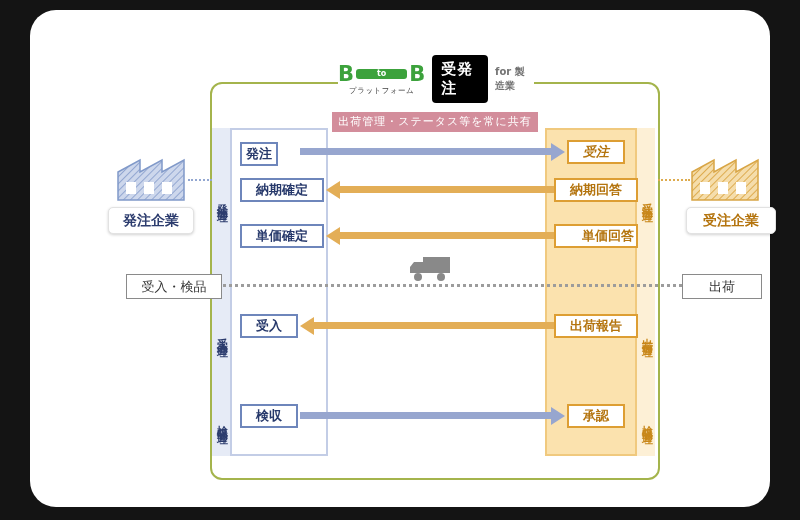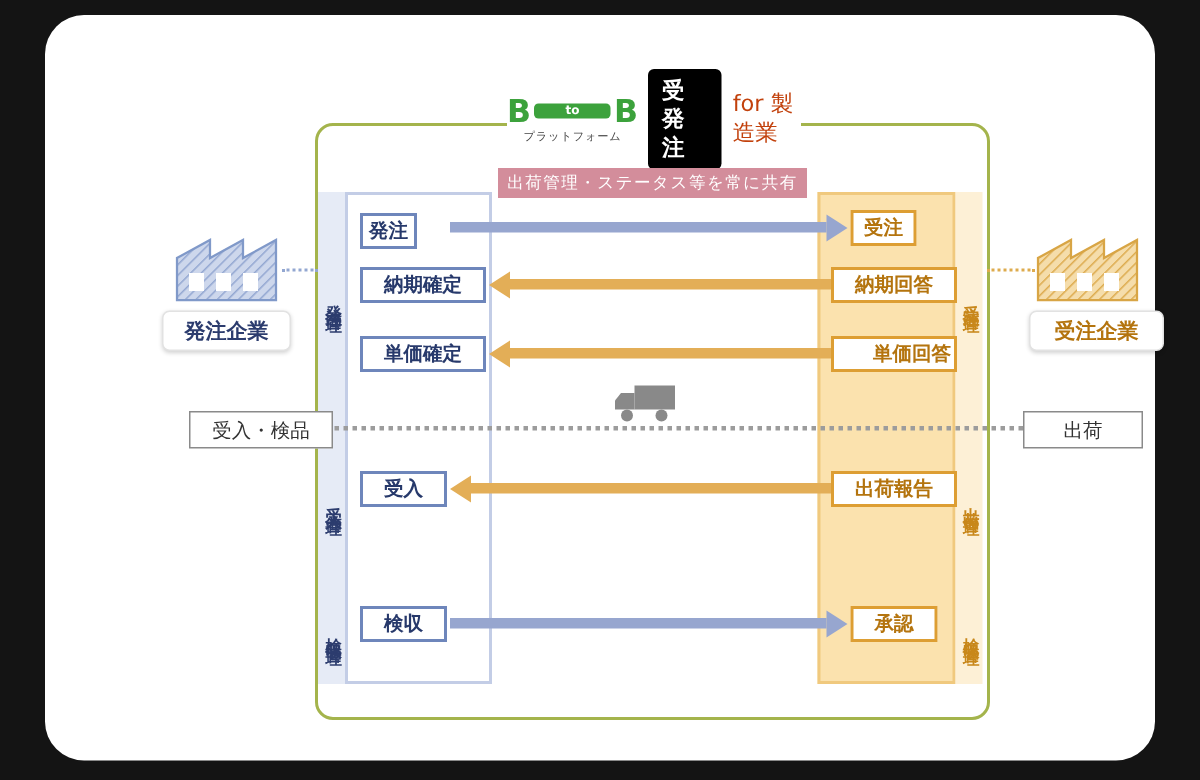--- a/index.html
+++ b/index.html
@@ -15,21 +15,21 @@
   .logo-wrap { position:absolute; left:308px; top:48px; width:196px; height:42px;
                background:#ffffff; display:flex; align-items:center; justify-content:center; gap:7px; }
   .logo-btob { display:flex; flex-direction:column; align-items:center; line-height:1; }
   .btob-top { display:flex; align-items:center; gap:2px; }
   .logo-b { color:#3ca23c; font-weight:bold; font-size:21px; line-height:1; }
   .to-badge { background:#3ca23c; color:#fff; font-size:8px; font-weight:bold;
               padding:1px 21px; border-radius:3px; }
   .platform-txt { font-size:7.5px; color:#444; margin-top:2px; letter-spacing:0.5px; }
   .product-badge { background:#000000; color:#fff; font-weight:bold; font-size:15px;
                    padding:5px 9px; border-radius:4px; letter-spacing:1px; }
-  .for-label { color:#c2410c; font-weight:normal; font-size:15px; }
+  .for-label { color:#737373; font-weight:bold; font-size:10px; }
 
   .banner { position:absolute; left:302px; top:102px; width:206px; height:20px;
             background:#d38d9b; color:#ffffff; font-size:11px; line-height:20px;
             text-align:center; letter-spacing:1px; }
 
   .strip { position:absolute; top:118px; width:18px; height:328px; }
   .strip.blue { left:182px; background:#e6ebf6; }
   .strip.orangebg { left:607px; background:#fdf0d6; }
 
   .col { position:absolute; top:118px; height:328px; }
@@ -149,21 +149,21 @@
       <div class="shaft" style="left:270px;top:402px;width:251px;background:#97a6cf;"></div>
       <div class="head" style="left:521px;top:397px;border-left:14px solid #97a6cf;border-top:9px solid transparent;border-bottom:9px solid transparent;"></div>
     </div>
 
     <div class="pbox blue" style="left:210px;top:132px;width:38px;">発注</div>
     <div class="pbox blue" style="left:210px;top:168px;width:84px;">納期確定</div>
     <div class="pbox blue" style="left:210px;top:214px;width:84px;">単価確定</div>
     <div class="pbox blue" style="left:210px;top:304px;width:58px;">受入</div>
     <div class="pbox blue" style="left:210px;top:394px;width:58px;">検収</div>
 
-    <div class="pbox orange" style="left:537px;top:130px;width:44px;">受注</div>
+    <div class="pbox orange" style="left:537px;top:130px;width:58px;font-style:italic;">受注</div>
     <div class="pbox orange" style="left:524px;top:168px;width:84px;">納期回答</div>
     <div class="pbox orange" style="left:524px;top:214px;width:84px;padding-left:24px;">単価回答</div>
     <div class="pbox orange" style="left:524px;top:304px;width:84px;">出荷報告</div>
     <div class="pbox orange" style="left:537px;top:394px;width:58px;">承認</div>
 
     <div class="outer-box left">受入・検品</div>
     <div class="outer-box right">出荷</div>
 
     <div class="factory left">
       <svg width="76" height="52" viewBox="0 0 76 52">

